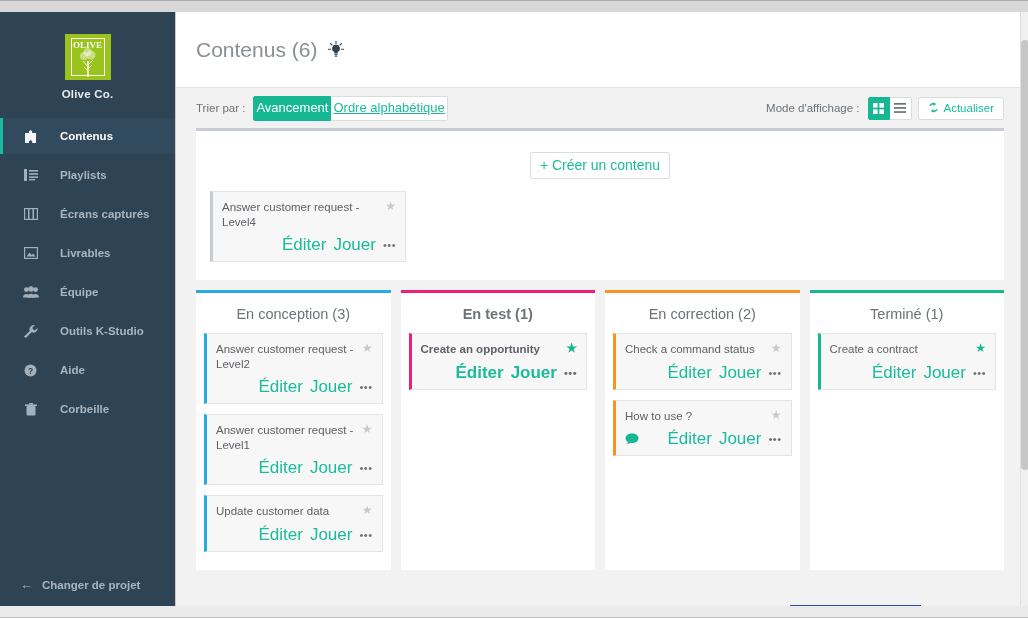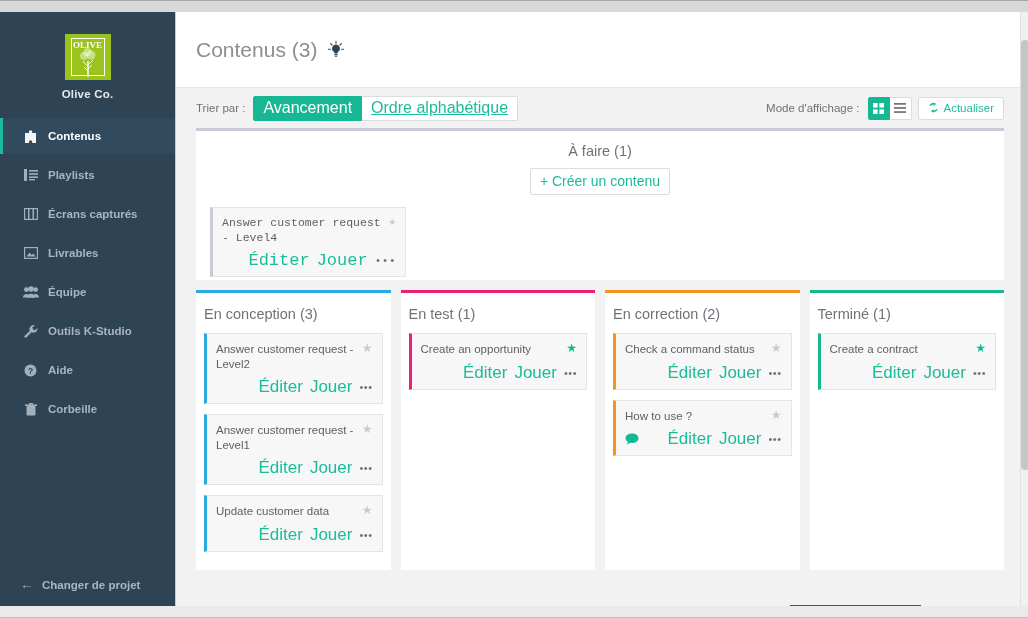--- a/index.html
+++ b/index.html
@@ -71,20 +71,21 @@
   .nav-item {
     position: relative;
     display: flex; align-items: center;
     height: 36px;
     padding-left: 22px;
     color: #a9b6c1;
     font-size: 11.5px;
     font-weight: bold;
     cursor: pointer;
     margin-bottom: 0;
+    gap: 12px;
   }
   .nav-item.active {
     background: #324a5d;
     color: #ffffff;
   }
   .nav-item.active::before {
     content: "";
     position: absolute; left: 0; top: 0;
     width: 3px; height: 100%;
     background: #1abc9c;
@@ -139,22 +140,22 @@
     background: #f2f2f2;
   }
   .toolbar-label {
     font-size: 11.5px;
     color: #6d7378;
     margin-right: 8px;
     text-align: right;
   }
   .btn-group { display: flex; }
   .seg {
-    font-size: 16px;
-    padding: 5px 9px 6px;
+    font-size: 13px;
+    padding: 5px 2px 6px;
     border: 1px solid #d9dde0;
     background: #ffffff;
     color: #1abc9c;
     cursor: pointer;
     line-height: 12px;
   }
   .seg:first-child { border-radius: 2px 0 0 2px; }
   .seg:last-child  { border-radius: 0 2px 2px 0; border-left: none; text-decoration: underline; }
   .seg.active { background: #16b894; border-color: #16b894; color: #ffffff; }
   .spacer { flex: 1; }
@@ -259,20 +260,21 @@
     margin-top: 10px;
   }
   .col {
     flex: 1;
     background: #ffffff;
     border-top: 3px solid #cccccc;
     min-height: 278px;
     padding: 0 8px 8px 8px;
   }
   .col-head {
+    text-align: center;
     padding: 12px 0 10px;
   }
 
   
   .help-tab {
     position: absolute;
     left: 790px; top: 593px;
     width: 131px; height: 17px;
     background: #4169d8;
     border: 1px solid #2d50b5;
@@ -427,21 +429,21 @@
 
     <div class="switch-project">
       <span class="arr">←</span>
       <span>Changer de projet</span>
     </div>
   </aside>
 
   <section class="main">
 
     <div class="page-header">
-      <h1 class="page-title">Contenus (3)</h1>
+      <h1 class="page-title">Contenus (6)</h1>
       <span class="bulb-icon">
         <svg width="18" height="20" viewBox="0 0 18 20">
           <path fill="#2e4354" d="M9 4.4a4 4 0 00-2.4 7.2c.5.4.8 1 .8 1.6v.3h3.2v-.3c0-.6.3-1.2.8-1.6A4 4 0 009 4.4z"></path>
           <rect x="7.4" y="14.1" width="3.2" height="1.1" fill="#2e4354"></rect>
           <rect x="7.7" y="15.7" width="2.6" height="1" fill="#2e4354"></rect>
           <path d="M9 1.2v2M3.6 3.6l1.4 1.4M14.4 3.6L13 5M1.4 9.3h2M14.6 9.3h2" stroke="#2e4354" stroke-width="1.1" stroke-linecap="round" fill="none"></path>
         </svg>
       </span>
     </div>
 
@@ -478,25 +480,24 @@
             </svg>
         </span>
         <span>Actualiser</span>
       </button>
     </div>
 
     <div class="board">
 
       <div class="todo-panel">
         <div class="todo-head">
-          <div class="col-title">À faire (1)</div>
           <button class="create-btn">+ Créer un contenu</button>
         </div>
         <div class="todo-cards">
-          <div class="card" style="border-left-color:#c6cbd6; width:196px;font-family:Liberation Mono, monospace;">
+          <div class="card" style="border-left-color:#c6cbd6; width:196px;">
             <div class="card-title-row">
               <div class="card-title">Answer customer request - Level4</div>
               <span class="star">★</span>
             </div>
             <div class="card-foot">
               <div class="card-actions">
                 <span class="act">Éditer</span>
                 <span class="act">Jouer</span>
                 <span class="dots">•••</span>
               </div>
@@ -545,21 +546,21 @@
             <div class="card-foot">
                 <div class="card-actions">
               <span class="act">Éditer</span>
               <span class="act">Jouer</span>
               <span class="dots">•••</span>
             </div>
               </div>
           </div>
         </div>
 
-        <div class="col" style="border-top-color:#ec1e79;">
+        <div class="col" style="border-top-color:#ec1e79;font-weight:bold;">
           <div class="col-head">
             <span class="col-title">En test (1)</span>
           </div>
           <div class="card" style="border-left-color:#ec1e79;">
             <div class="card-title-row">
               <div class="card-title">Create an opportunity</div>
               <span class="star on">★</span>
             </div>
             <div class="card-foot">
                 <div class="card-actions">

